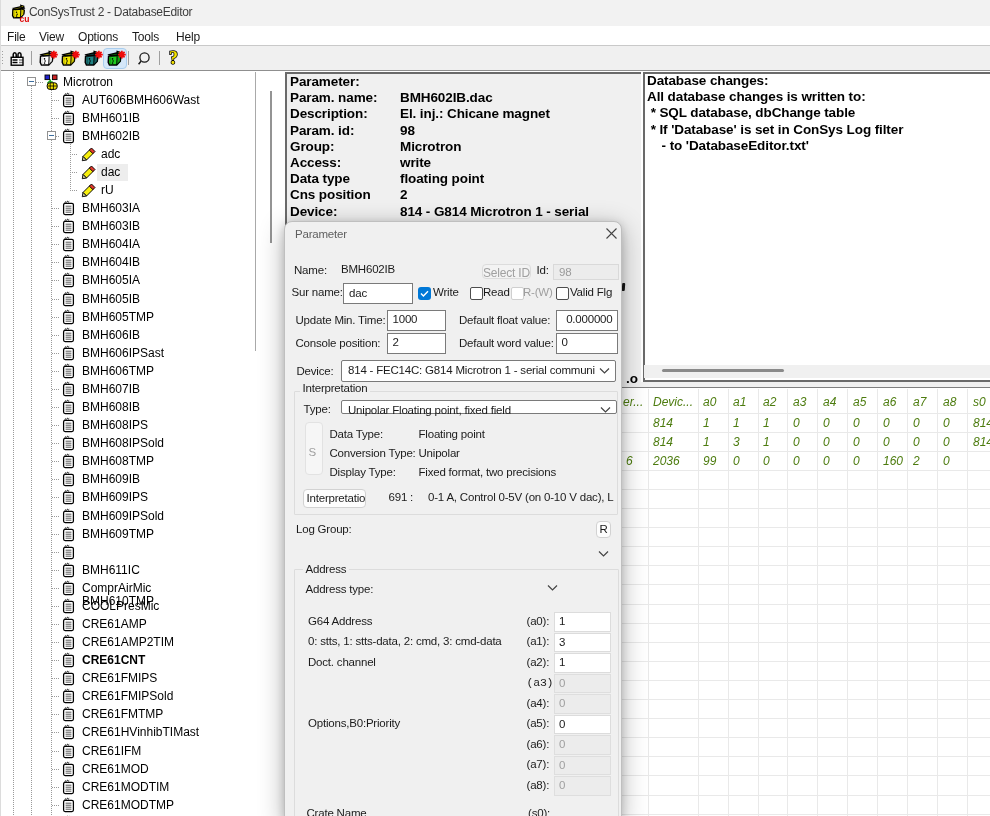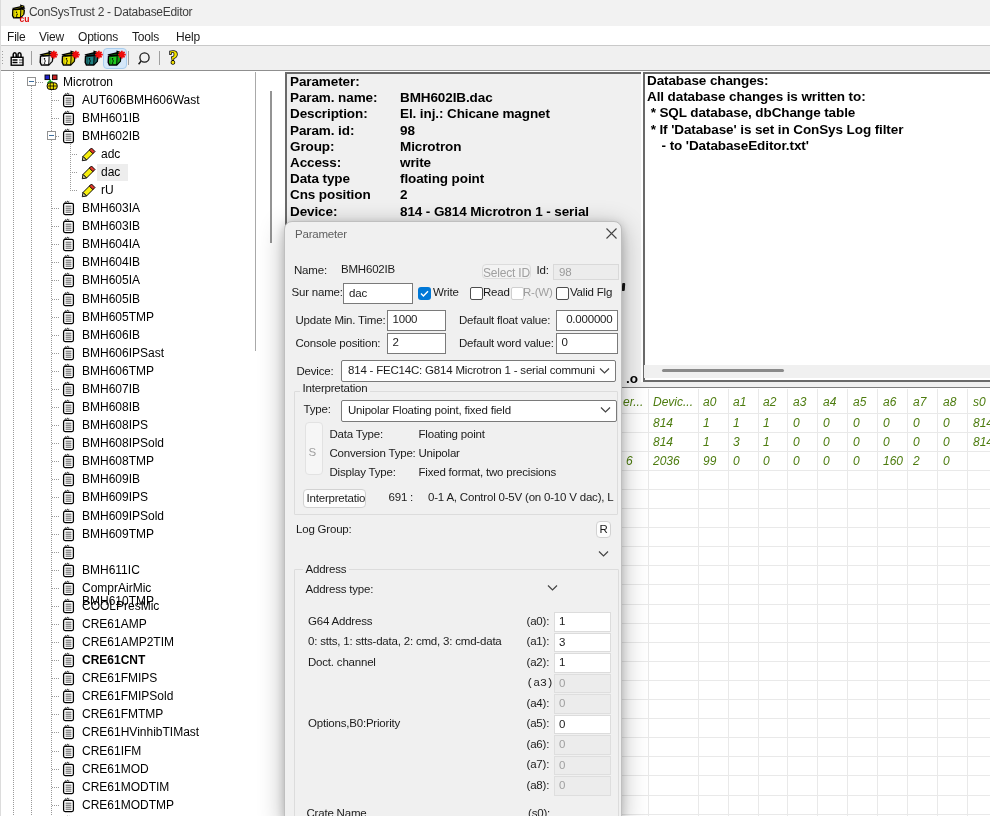--- a/index.html
+++ b/index.html
@@ -617,21 +617,21 @@
       <div class="lbl" style="left: 11.5px; top: 143px;">Device:</div>
       <div class="combo" style="left: 56px; top: 137.5px; width: 274.5px; height: 22.5px;">
         <span>814 - FEC14C: G814 Microtron 1 - serial communicati</span>
       </div>
       <svg width="12" height="8" style="position: absolute; left: 314px; top: 145px;">
         <path d="M1 1.5 L5.5 6 L10 1.5" fill="none" stroke="#444" stroke-width="1.2"></path>
       </svg>
       <div class="grpbox" style="left: 8.5px; top: 168.5px; width: 324px; height: 124px;"></div>
       <div class="grplab" style="left: 14.5px; top: 160px;">Interpretation</div>
       <div class="lbl" style="left: 18.5px; top: 180.5px;">Type:</div>
-      <div class="combo" style="left: 56px; top: 178px; width: 276px; height: 22px;">
+      <div class="combo" style="left: 56px; top: 178px; width: 276px; height: 14px;">
         <span>Unipolar Floating point, fixed field</span>
       </div>
       <svg width="12" height="8" style="position: absolute; left: 315px; top: 184px;">
         <path d="M1 1.5 L5.5 6 L10 1.5" fill="none" stroke="#444" stroke-width="1.2"></path>
       </svg>
       <div style="position:absolute; left:20px; top:199.5px; width:17.5px; height:53px; background:#f6f6f6; border:1px solid #e2e2e2; border-radius:4px;"></div>
       <div class="glbl" style="left: 23.5px; top: 224px;">S</div>
       <div class="lbl" style="left: 44.5px; top: 206px;">Data Type:</div>
       <div class="lbl" style="left: 133.5px; top: 206px;">Floating point</div>
       <div class="lbl" style="left: 44.5px; top: 224.5px;">Conversion Type:</div>

